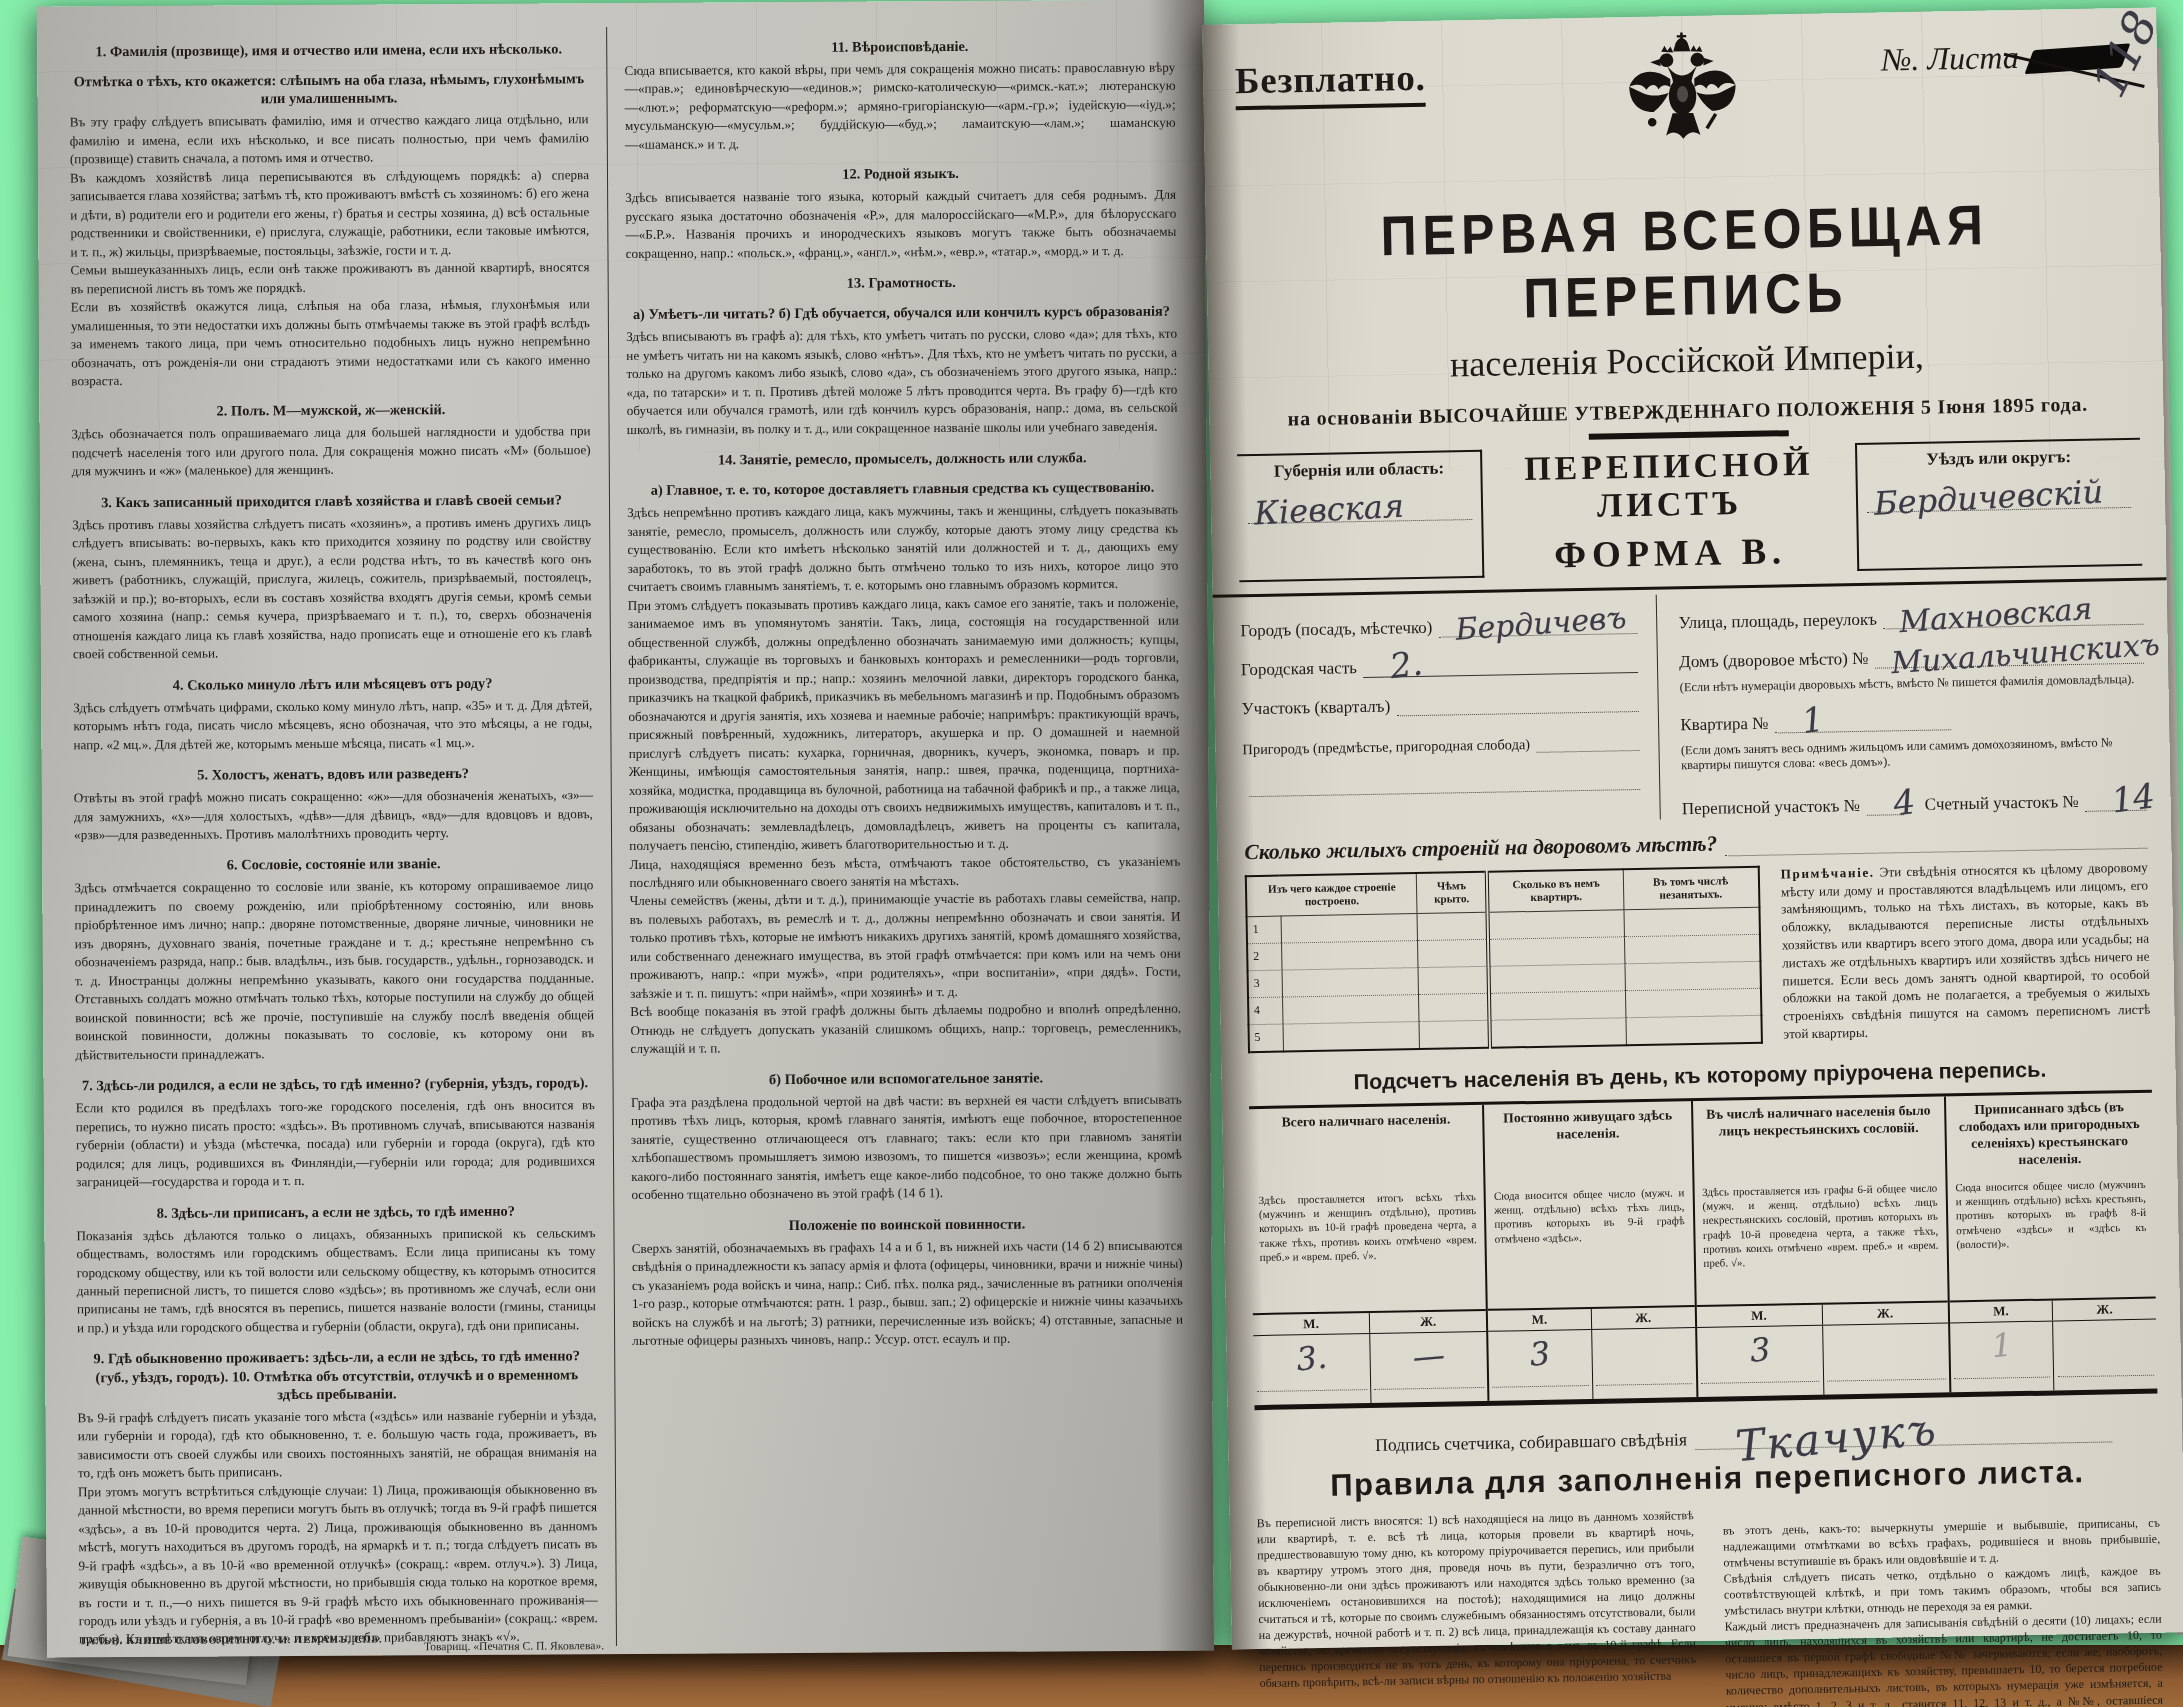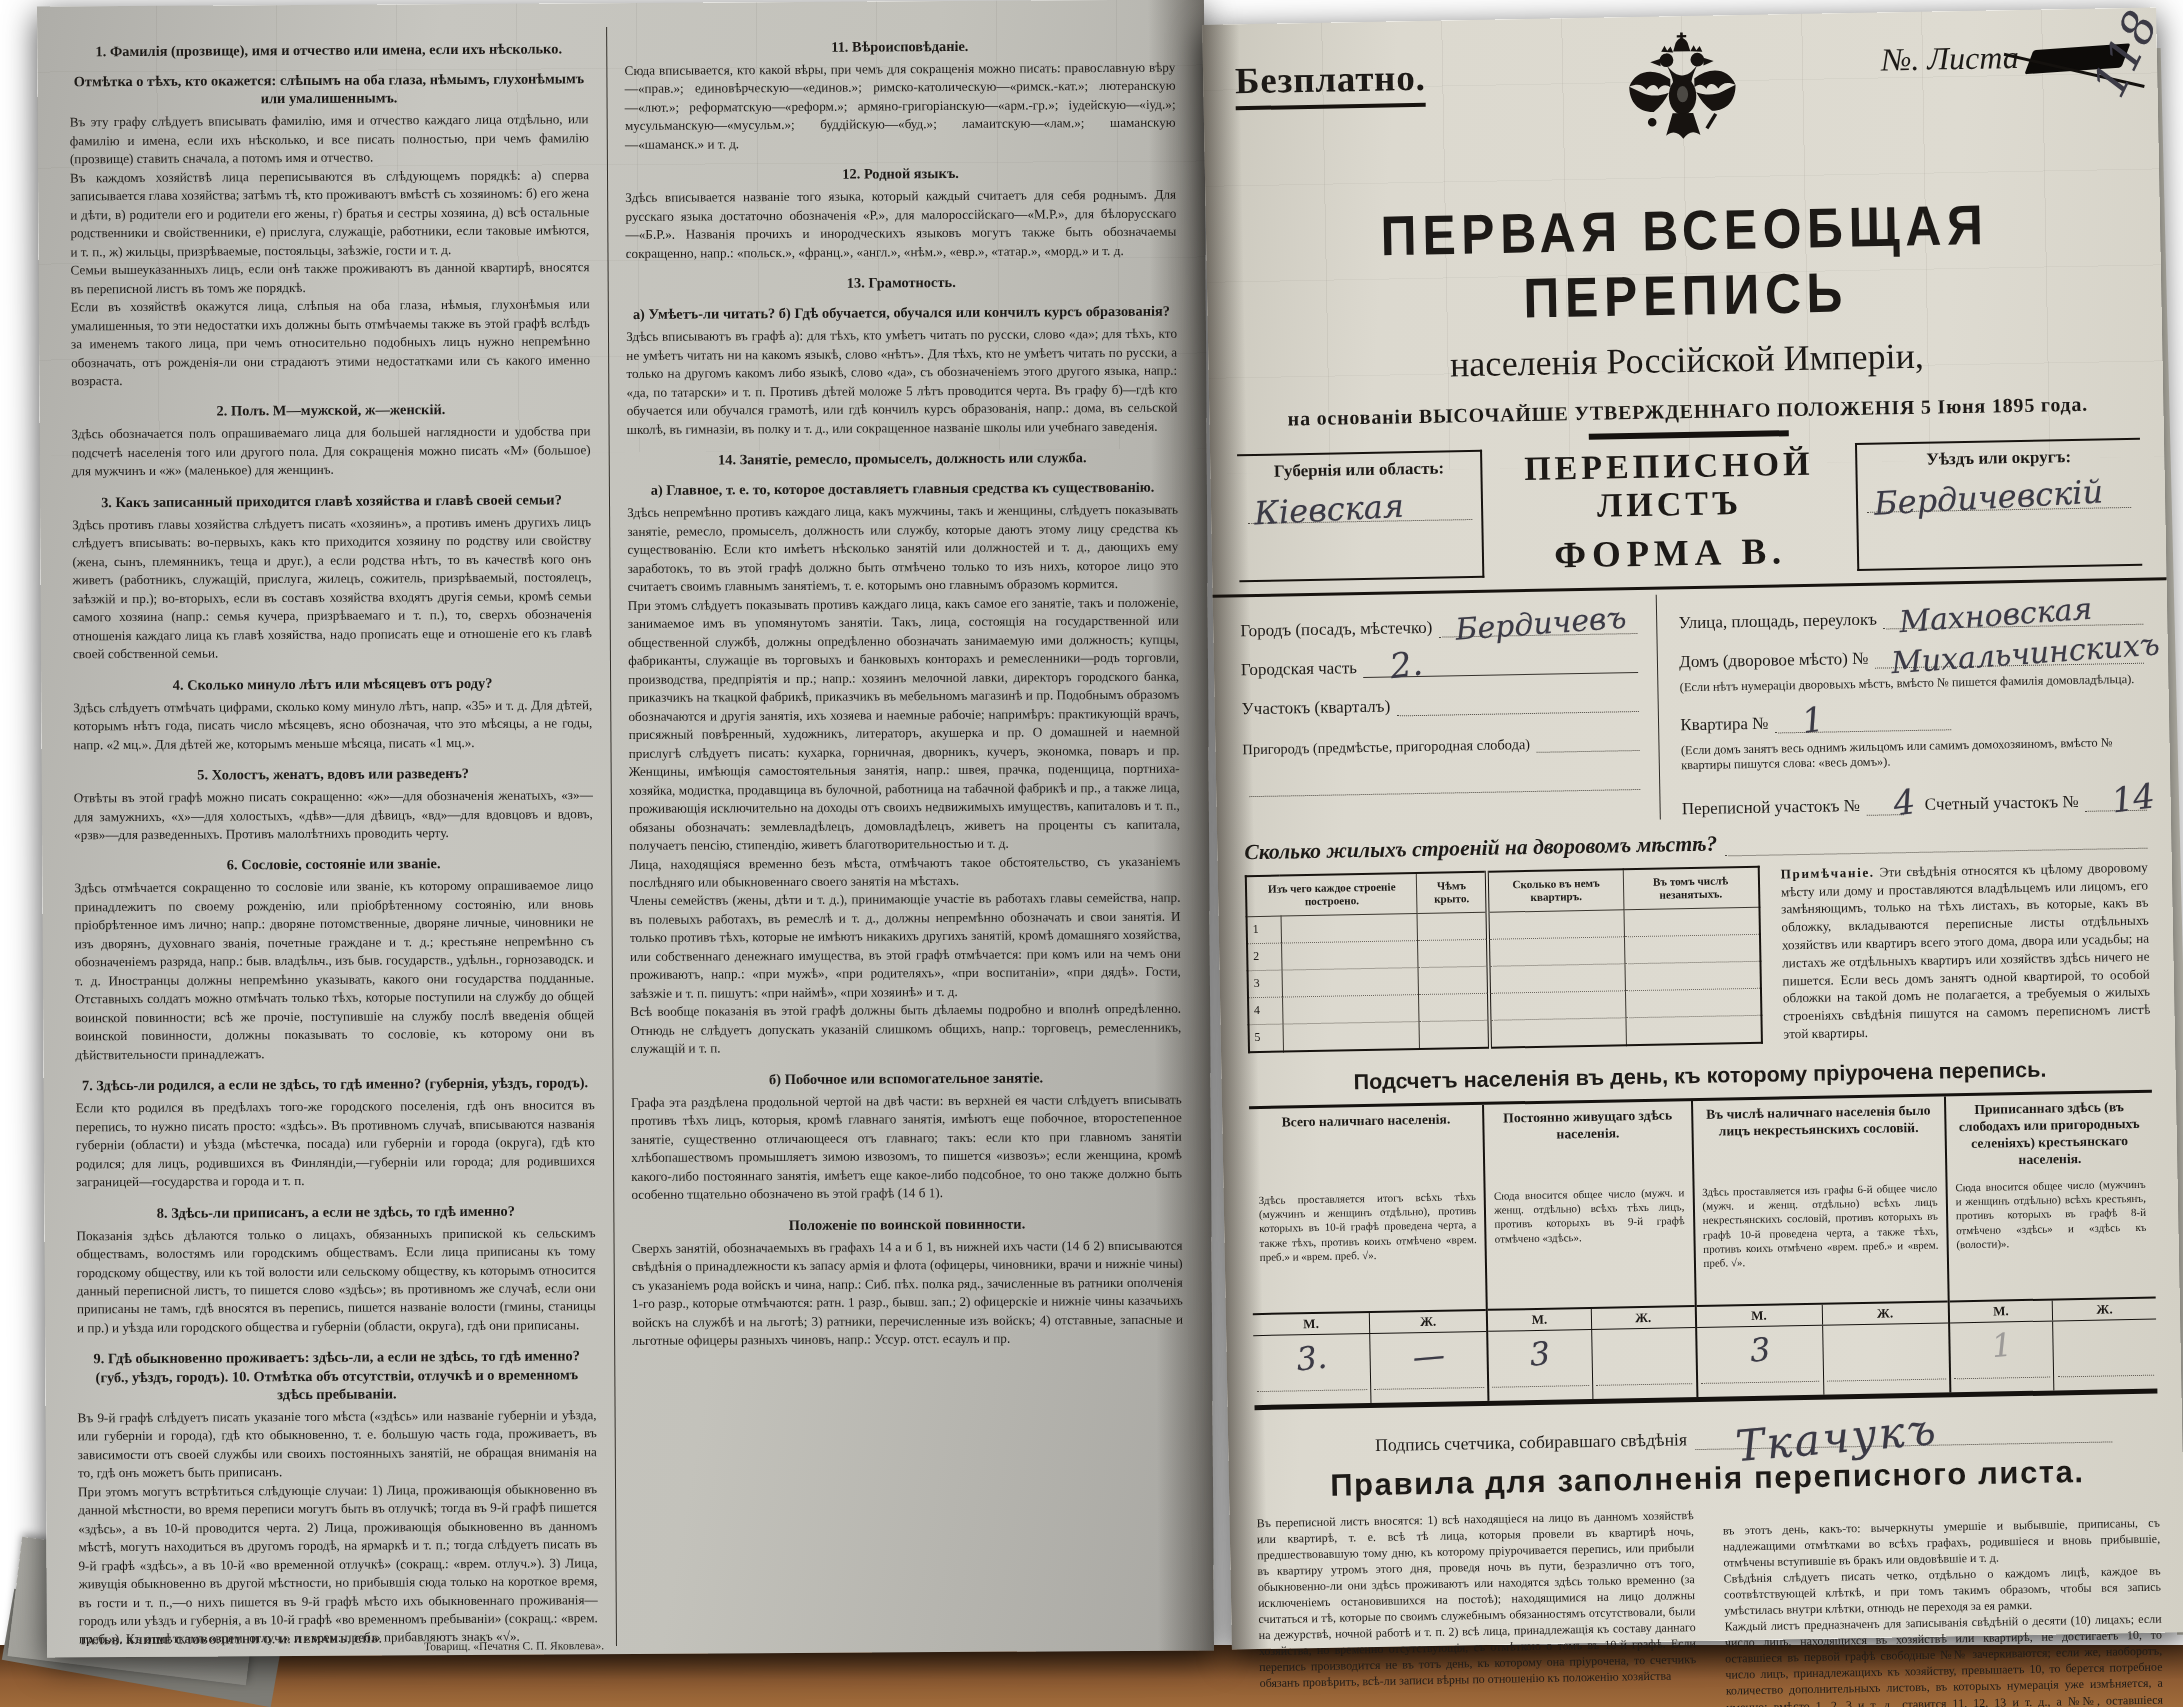--- a/index.html
+++ b/index.html
@@ -1,16 +1,16 @@
 <!DOCTYPE html>
 <html style="font-size:13px"><head>
 <meta charset="utf-8">
 <style>
   html,body{margin:0;padding:0;background:#0c0a08;}
-  .photo{position:relative;width:2183px;height:1708px;overflow:hidden;background:#ffffff;
+  .photo{position:relative;width:2183px;height:1708px;overflow:hidden;background:#86efac;
          font-family:"Liberation Serif",serif;color:#1d1a17;}
   .table-surface{position:absolute;left:0;bottom:0;width:100%;height:63px;
          background:linear-gradient(#4a2e18,#8f5c33 55%,#a06c3b);}
   .corner-pages{position:absolute;left:14.4px;bottom:37px;width:240px;height:120px;
          background:linear-gradient(120deg,#a9a8a2,#8f8e88);transform:rotate(7deg);box-shadow:0 -3.2px 8px rgba(0,0,0,.4);}
   .corner-pages2{position:absolute;left:6.4px;bottom:24px;width:273px;height:72px;
          background:#7e7d77;transform:rotate(10deg);}
   .stack-edge{position:absolute;right:3.2px;top:48px;width:16px;height:1587px;background:#d5d2c6;transform:rotate(-1.4deg);}
   .stack-edge2{position:absolute;right:17.6px;top:40px;width:6.4px;height:1595px;background:#b7b4a8;transform:rotate(-1.3deg);}
 

